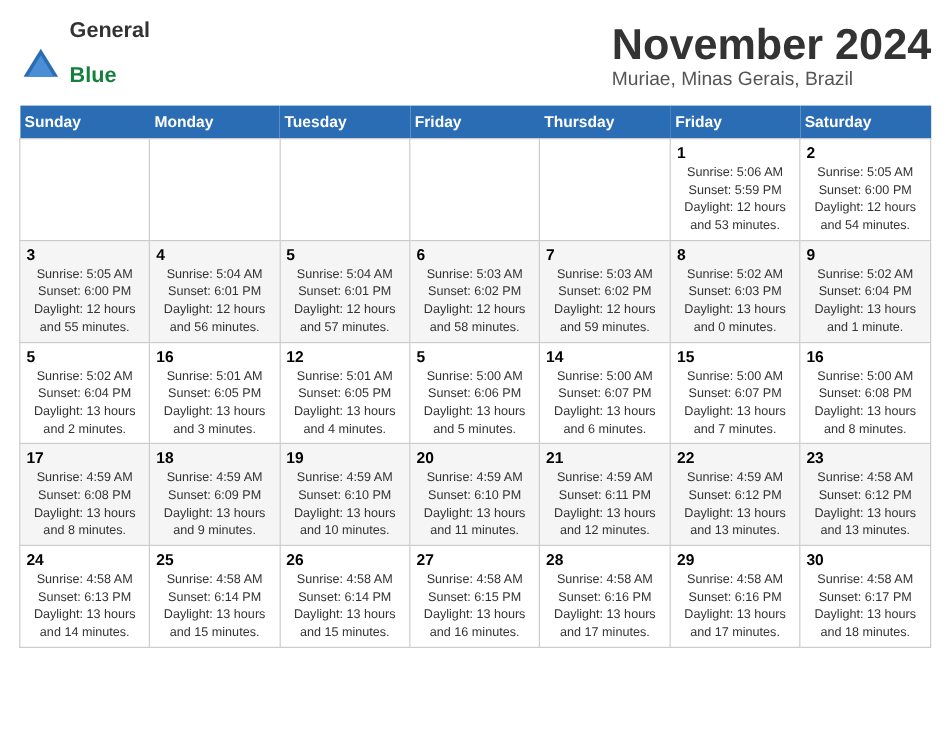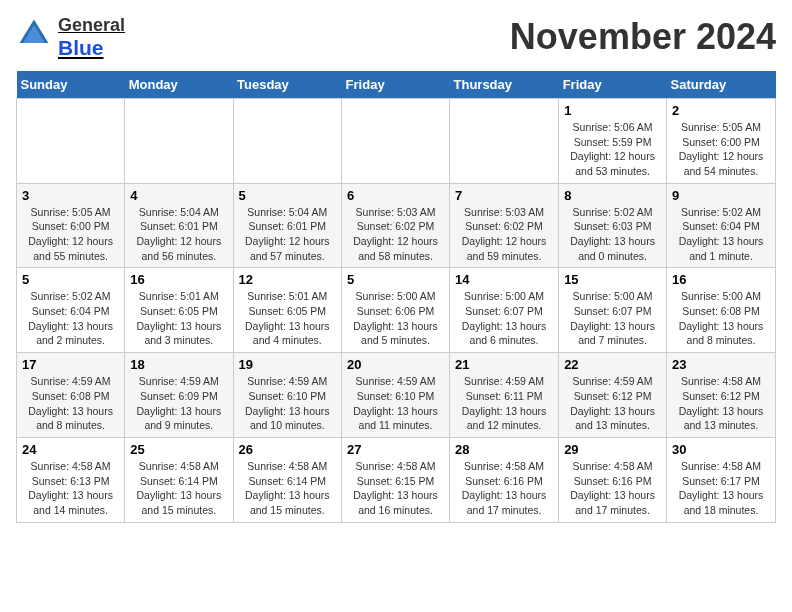--- a/index.html
+++ b/index.html
@@ -11,38 +11,38 @@
       padding: 16px;
     }
     .header {
       display: flex;
       justify-content: space-between;
       align-items: flex-start;
       margin-bottom: 12px;
     }
     .logo {
       display: flex;
-      align-items: flex-start;
+      align-items: flex-end;
       gap: 6px;
-      text-decoration: underline;
     }
     .logo-text {
       display: flex;
       flex-direction: column;
       line-height: 1.1;
     }
     .logo-general {
       font-size: 18px;
       font-weight: bold;
       color: #333;
     }
     .logo-blue {
-      font-size: 21px;
-      font-weight: bold;
-      color: #1d4ed8;
+      font-size: 18px;
+      font-weight: bold;
+      color: #15803d;
+      margin-top: 17px;
     }
     .logo-icon {
       width: 36px;
       height: 36px;
     }
     .title-block {
       text-align: left;
     }
     .month-title {
       font-size: 36px;
@@ -102,20 +102,21 @@
       <polygon points="20,4 36,30 4,30" fill="#2a6db5"></polygon>
       <polygon points="20,10 32,30 8,30" fill="#4a8fd5"></polygon>
     </svg>
     <div class="logo-text">
       <span class="logo-general">General</span>
       <span class="logo-blue">Blue</span>
     </div>
   </div>
   <div class="title-block">
     <div class="month-title">November 2024</div>
+    <div class="location">Muriae, Minas Gerais, Brazil</div>
   </div>
 </div>
 
 <table>
   <thead>
     <tr>
     <th>Sunday</th>
         <th>Monday</th>
         <th>Tuesday</th>
         <th>Friday</th>

